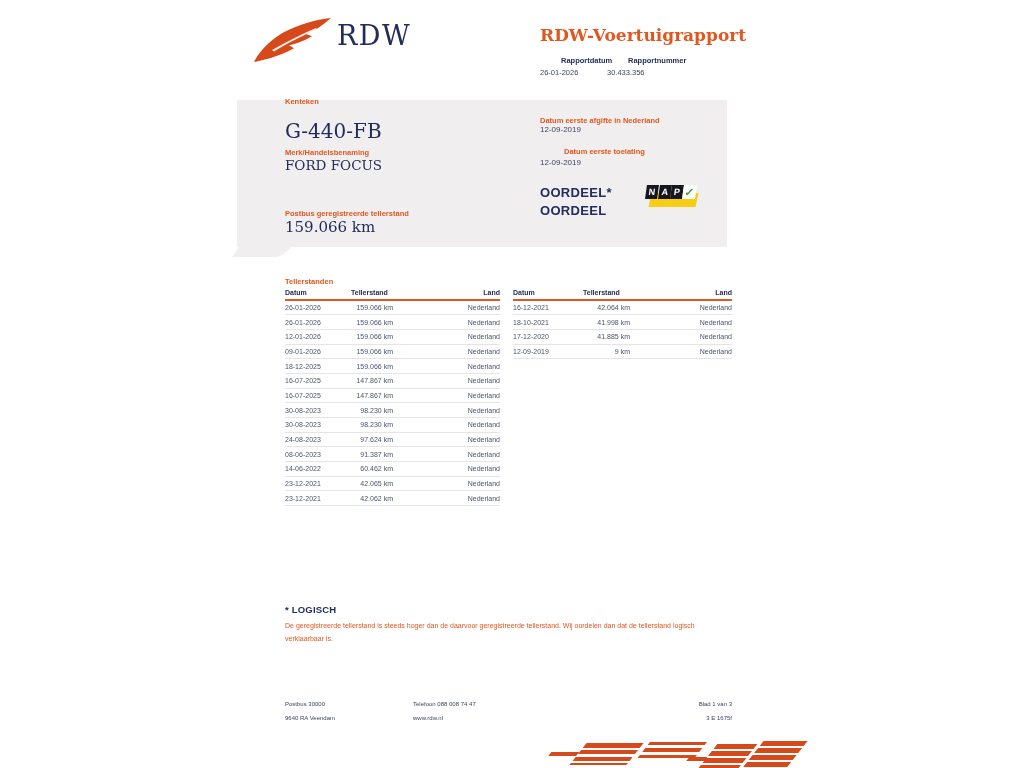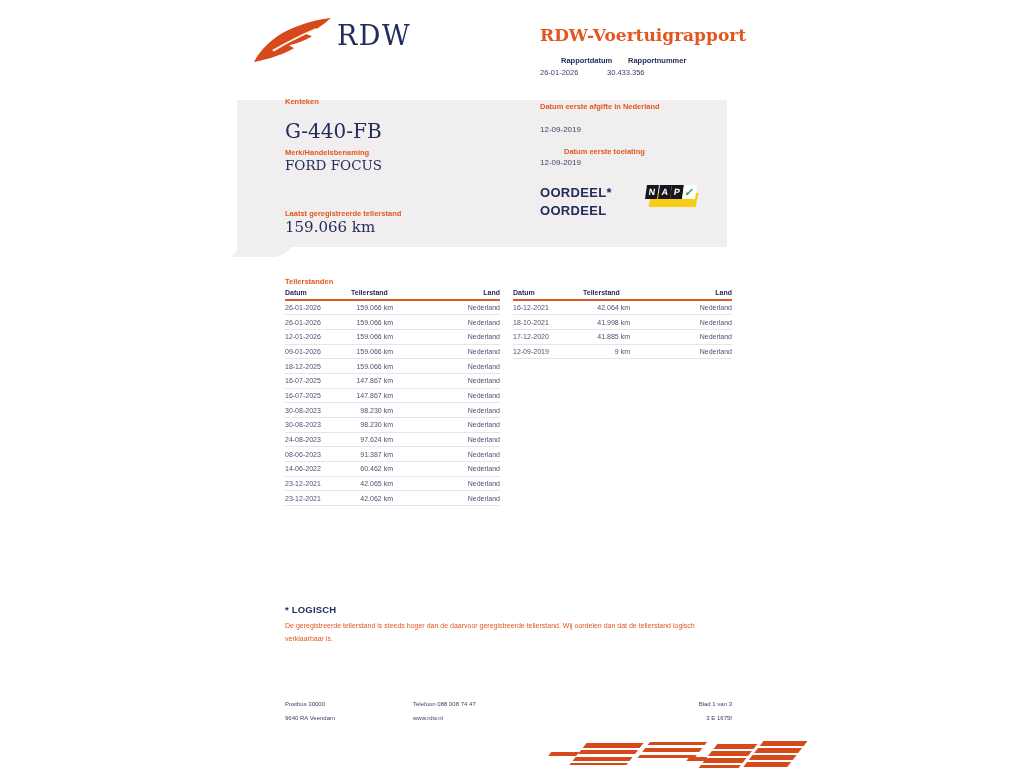--- a/index.html
+++ b/index.html
@@ -108,24 +108,24 @@
   <div class="meta-label" style="left:607px;">Rapportnummer</div>
   <div class="meta-value" style="left:540px;">26-01-2026</div>
   <div class="meta-value" style="left:607px;">30.433.356</div>
 
   <div class="vbox"></div>
 
   <div class="f-label" style="left:285px; top:97px;">Kenteken</div>
   <div class="f-serif" style="left:285px; top:119px; font-size:20px;">G-440-FB</div>
   <div class="f-label" style="left:285px; top:148px;">Merk/Handelsbenaming</div>
   <div class="f-serif" style="left:285px; top:157px; font-size:13.5px;">FORD FOCUS</div>
-  <div class="f-label" style="left:285px; top:209px;">Laatst geregistreerde tellerstand</div>
+  <div class="f-label" style="left:285px; top:209px;">Postbus geregistreerde tellerstand</div>
   <div class="f-serif" style="left:285px; top:218px; font-size:15px;">159.066 km</div>
 
-  <div class="f-label" style="left:540px; top:102px;">Datum eerste afgifte in Nederland</div>
+  <div class="f-label" style="left:540px; top:116px;">Datum eerste afgifte in Nederland</div>
   <div class="f-small" style="left:540px; top:125px;">12-09-2019</div>
   <div class="f-label" style="left:540px; top:147px;padding-left:24px;">Datum eerste toelating</div>
   <div class="f-small" style="left:540px; top:158px;">12-09-2019</div>
 
   <div class="oordeel">
     <div>OORDEEL*</div>
     <div>OORDEEL</div>
   </div>
 
   <div class="nap">

